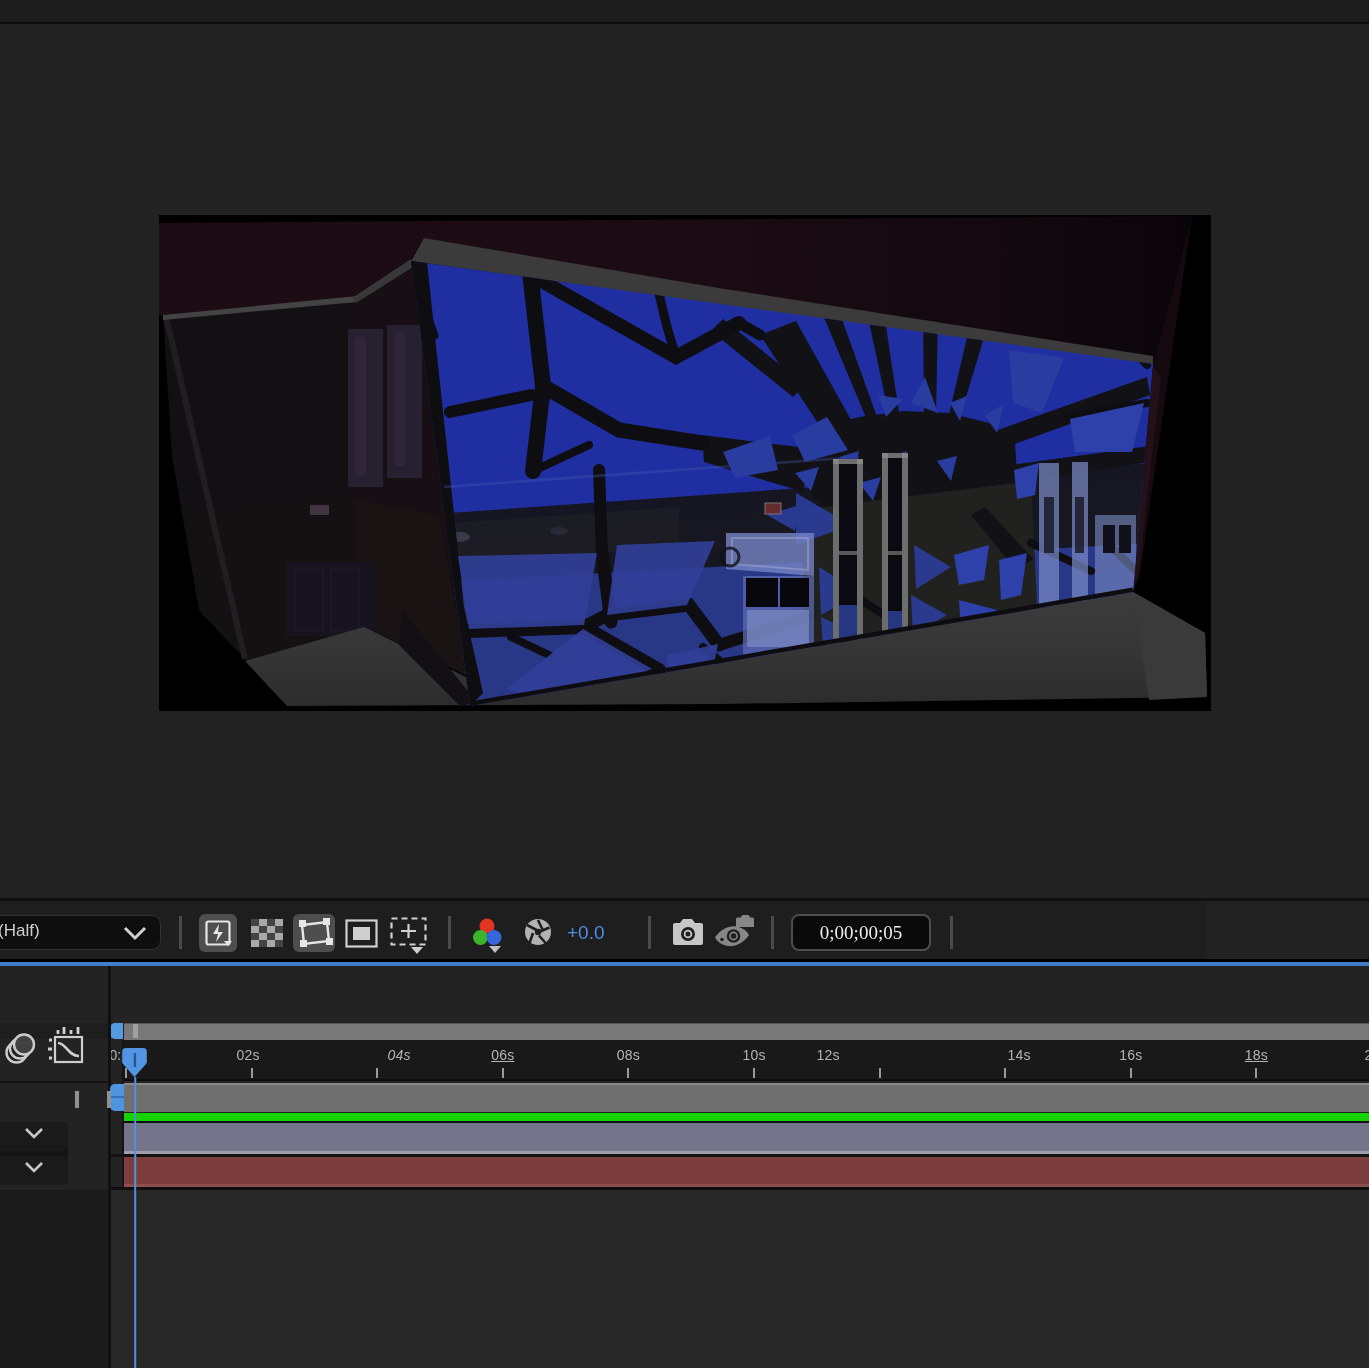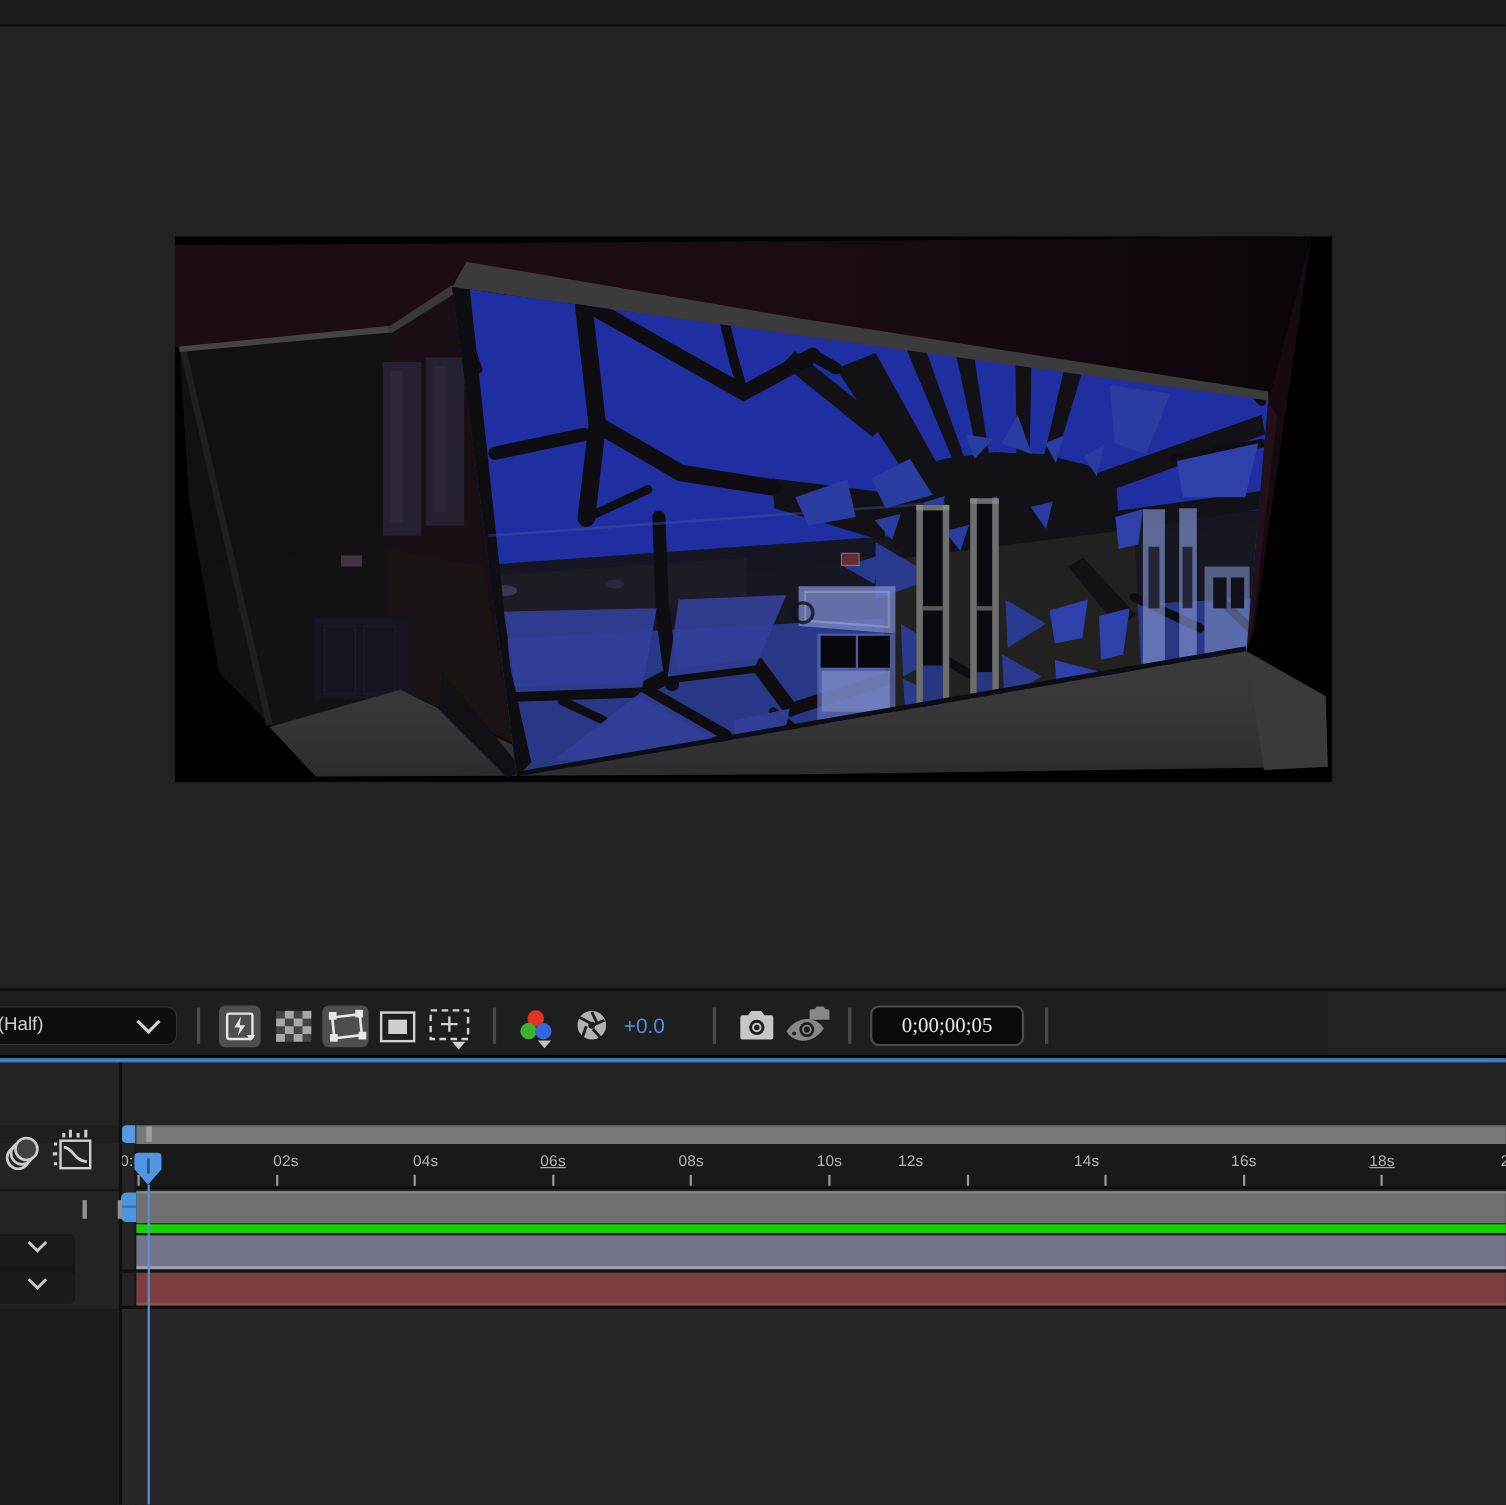--- a/index.html
+++ b/index.html
@@ -293,27 +293,27 @@
   <div class="abs" style="left:0;top:966px;width:1369px;height:402px;background:#232323;" id="tl"></div>
 
   <div class="abs" style="left:0;top:1023px;width:108px;height:16px;background:#1e1e1e;"></div>
   <div class="abs" style="left:124px;top:1023px;width:1245px;height:16px;background:#787878;border-top:1px solid #555;"></div>
   <div class="abs" style="left:110px;top:1023px;width:13px;height:16px;background:#559ae0;border-radius:5px 0 0 5px;"></div>
   <div class="abs" style="left:133px;top:1024px;width:5px;height:14px;background:#a0a0a0;"></div>
 
   <div class="abs" style="left:124px;top:1040px;width:1245px;height:40px;background:#191919;" id="ruler"></div>
   <div class="abs" style="left:0;top:1040px;width:1369px;height:40px;">
     <span class="rl" style="left:127px;">0:00s</span>
-    <span class="rl" style="left:260px;">02s</span>
-    <span class="rl" style="left:387px;">04s</span>
+    <span class="rl" style="left:248px;">02s</span>
+    <span class="rl" style="left:399px;font-style:italic;">04s</span>
     <span class="rl" style="left:502.8px;text-decoration:underline;">06s</span>
     <span class="rl" style="left:628.4px;">08s</span>
     <span class="rl" style="left:754px;">10s</span>
     <span class="rl" style="left:828px;">12s</span>
-    <span class="rl" style="left:988px;">14s</span>
+    <span class="rl" style="left:1019px;">14s</span>
     <span class="rl" style="left:1130.8px;">16s</span>
     <span class="rl" style="left:1256.4px;text-decoration:underline;">18s</span>
     <span class="rl" style="left:1376px;">20s</span>
     <span class="rt" style="left:126px;"></span>
     <span class="rt" style="left:251.6px;"></span>
     <span class="rt" style="left:377.2px;"></span>
     <span class="rt" style="left:502.8px;"></span>
     <span class="rt" style="left:628.4px;"></span>
     <span class="rt" style="left:754px;"></span>
     <span class="rt" style="left:879.6px;"></span>

